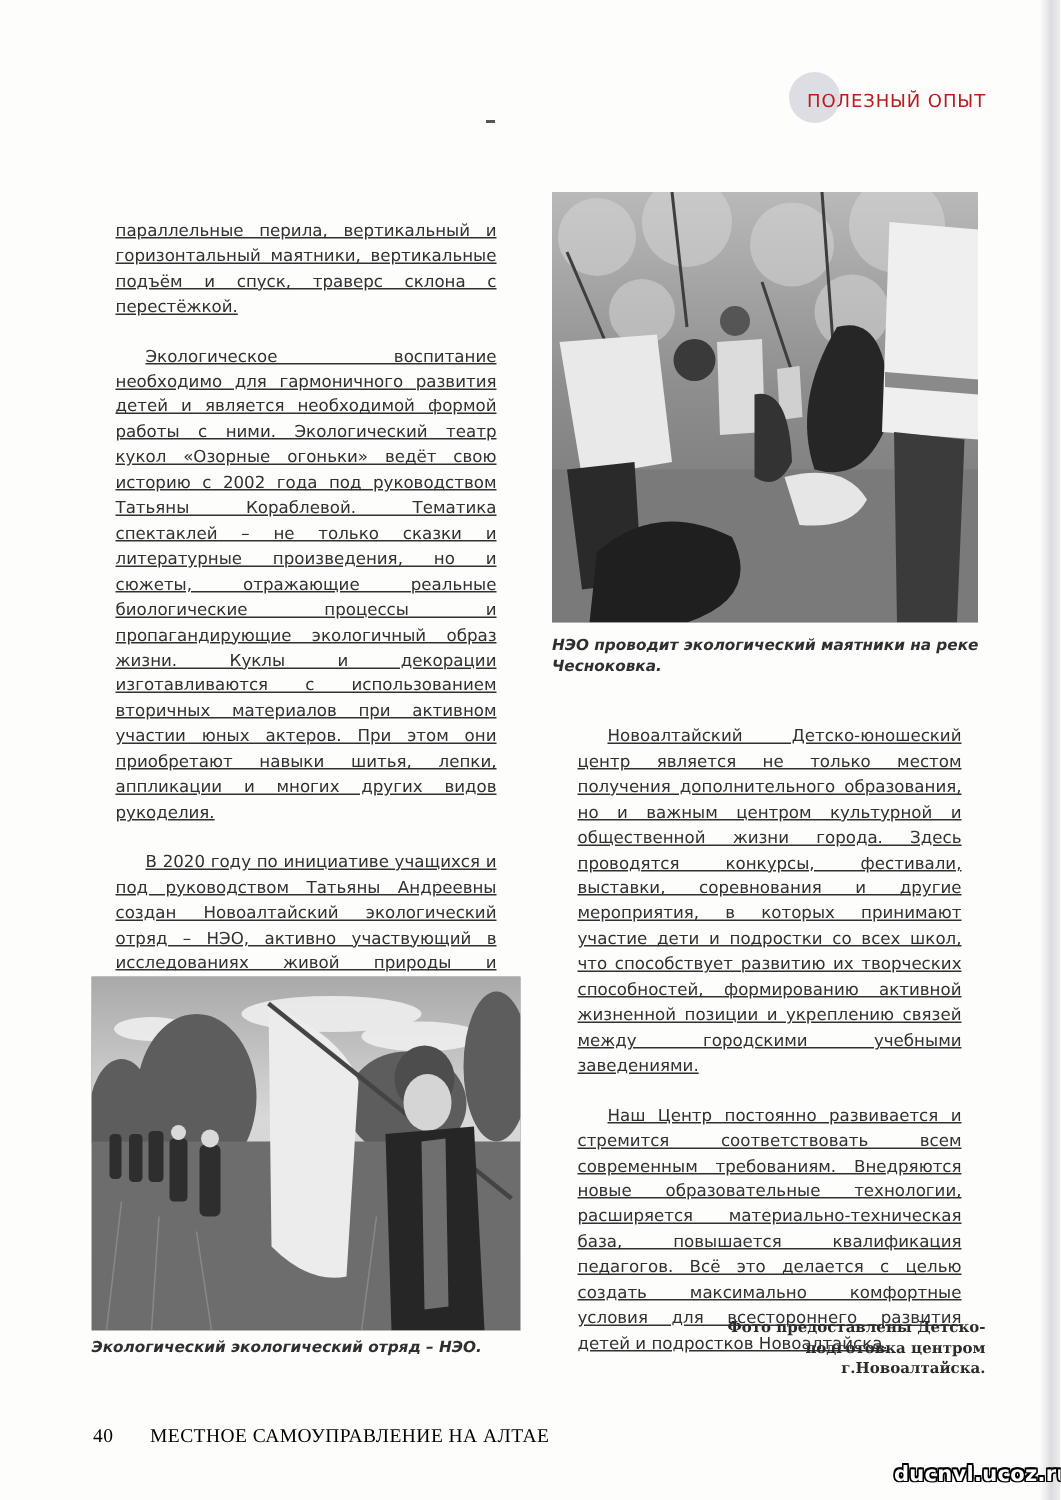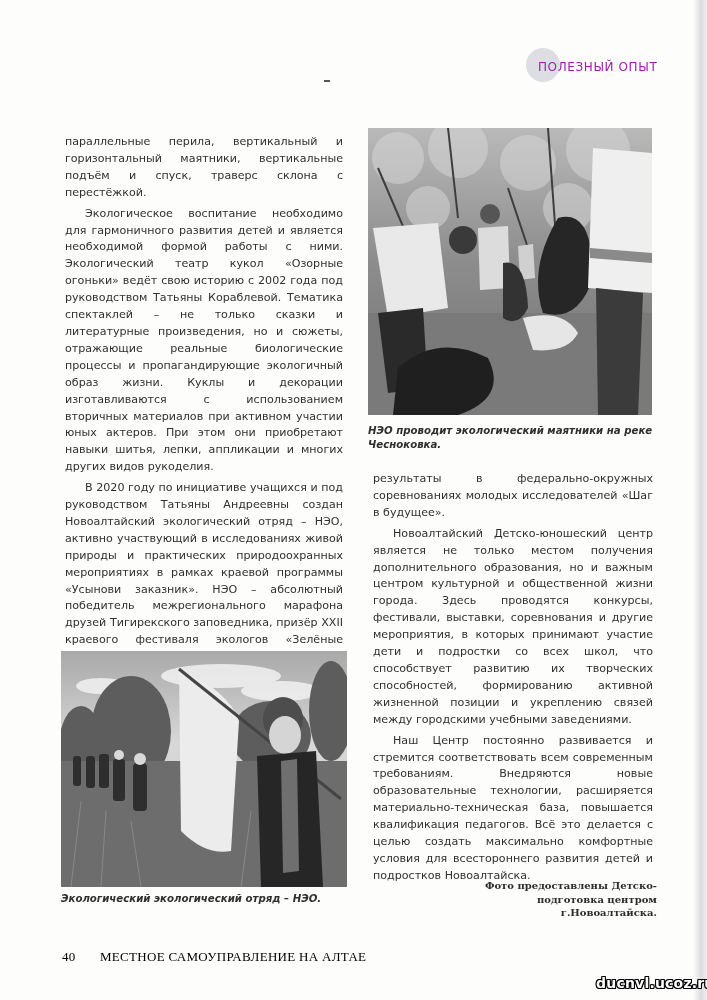--- a/index.html
+++ b/index.html
@@ -13,26 +13,26 @@
     position: absolute; top: 0; right: 0; width: 14px; height: 1000px;
     background: linear-gradient(to right, #fdfdfc 0%, #e9e9eb 35%, #dcdce0 55%, #eeeef0 100%);
   }
   .section-tag { position: absolute; top: 48px; left: 518px; width: 150px; height: 40px; }
   .section-tag .circle {
     position: absolute; left: 8px; top: 0; width: 34px; height: 34px;
     border-radius: 50%; background: #dcdee3;
   }
   .section-tag .label {
     position: absolute; left: 20px; top: 12px; font-size: 12px; letter-spacing: 0.6px;
-    color: #a21caf; font-family: "DejaVu Sans", sans-serif;
+    color: #b91c1c; font-family: "DejaVu Sans", sans-serif;
   }
   .dash { position: absolute; left: 324px; top: 80px; width: 6px; height: 2px; background: #555; }
 
   .col { position: absolute; font-size: 11.1px; line-height: 16.9px; text-align: justify; hyphens: manual; color: #303030; }
-  .col p { margin: 4px; text-indent: 0; }
+  .col p { margin: 16px; text-indent: 0; text-decoration: underline; }
   .col p.ind { text-indent: 20px; }
   .col-left-top { left: 61px; top: 130px; width: 286px; }
   .col-right-bottom { left: 369px; top: 467px; width: 288px; }
 
   .photo {
     position: absolute; overflow: hidden; background: #888;
   }
   .photo-1 { left: 368px; top: 128px; width: 284px; height: 287px; }
   .photo-2 { left: 61px; top: 651px; width: 286px; height: 236px; }
   .caption {
@@ -115,21 +115,20 @@
     <path d="M155 190 Q195 180 210 205 Q200 225 165 222 Z" fill="#e6e6e6"></path>
 
     <path d="M225 20 L284 25 L284 165 L220 160 Z" fill="#efefef"></path>
     <path d="M222 120 L284 125 L284 135 L222 130 Z" fill="#8a8a8a"></path>
     <path d="M228 160 L275 165 L270 287 L230 287 Z" fill="#3b3b3b"></path>
   </svg>
 </div>
 <div class="caption caption-1">НЭО проводит экологический маятники на реке Чесноковка.</div>
 
 <div class="col col-right-bottom">
-  <p>результаты в федерально-окружных соревнованиях молодых исследователей «Шаг в будущее».</p>
   <p class="ind">Новоалтайский Детско-юношеский центр является не только местом получения дополнительного образования, но и важным центром культурной и общественной жизни города. Здесь проводятся конкурсы, фестивали, выставки, соревнования и другие мероприятия, в которых принимают участие дети и подростки со всех школ, что способствует развитию их творческих способностей, формированию активной жизненной позиции и укреплению связей между городскими учебными заведениями.</p>
   <p class="ind">Наш Центр постоянно развивается и стремится соответствовать всем современным требованиям. Внедряются новые образовательные технологии, расширяется материально-техническая база, повышается квалификация педагогов. Всё это делается с целью создать максимально комфортные условия для всестороннего развития детей и подростков Новоалтайска.</p>
 </div>
 
 <div class="photo photo-2">
   <svg width="286" height="236" viewBox="0 0 286 236">
     <defs>
       <linearGradient id="sky" x1="0" y1="0" x2="0" y2="1">
         <stop offset="0" stop-color="#a9a9a9"></stop>
         <stop offset="0.4" stop-color="#d8d8d8"></stop>

